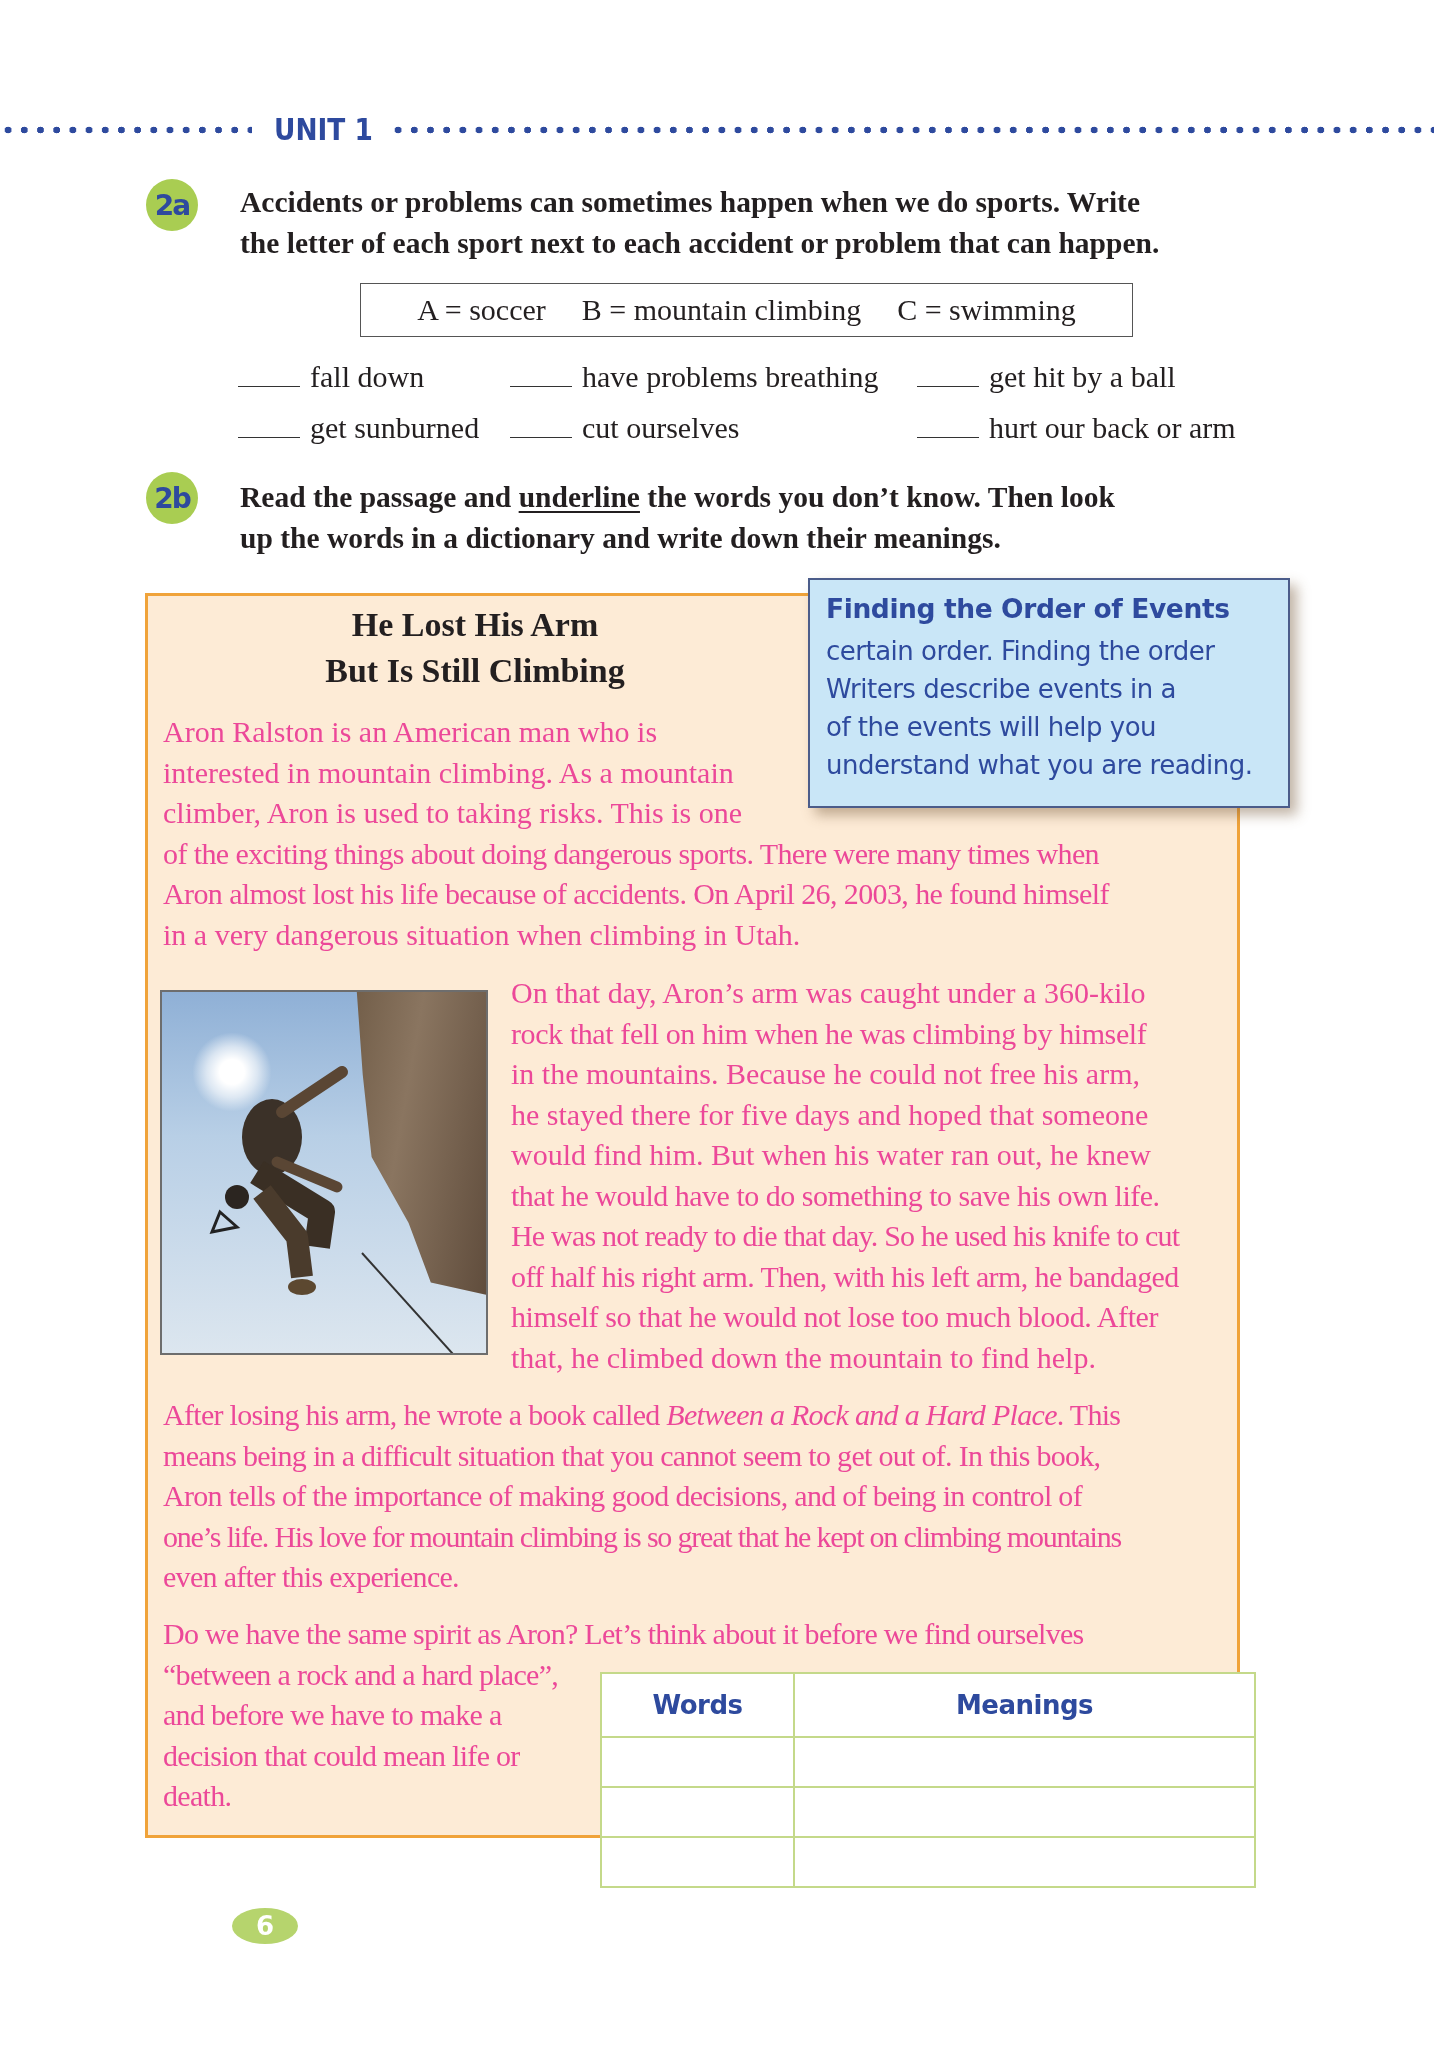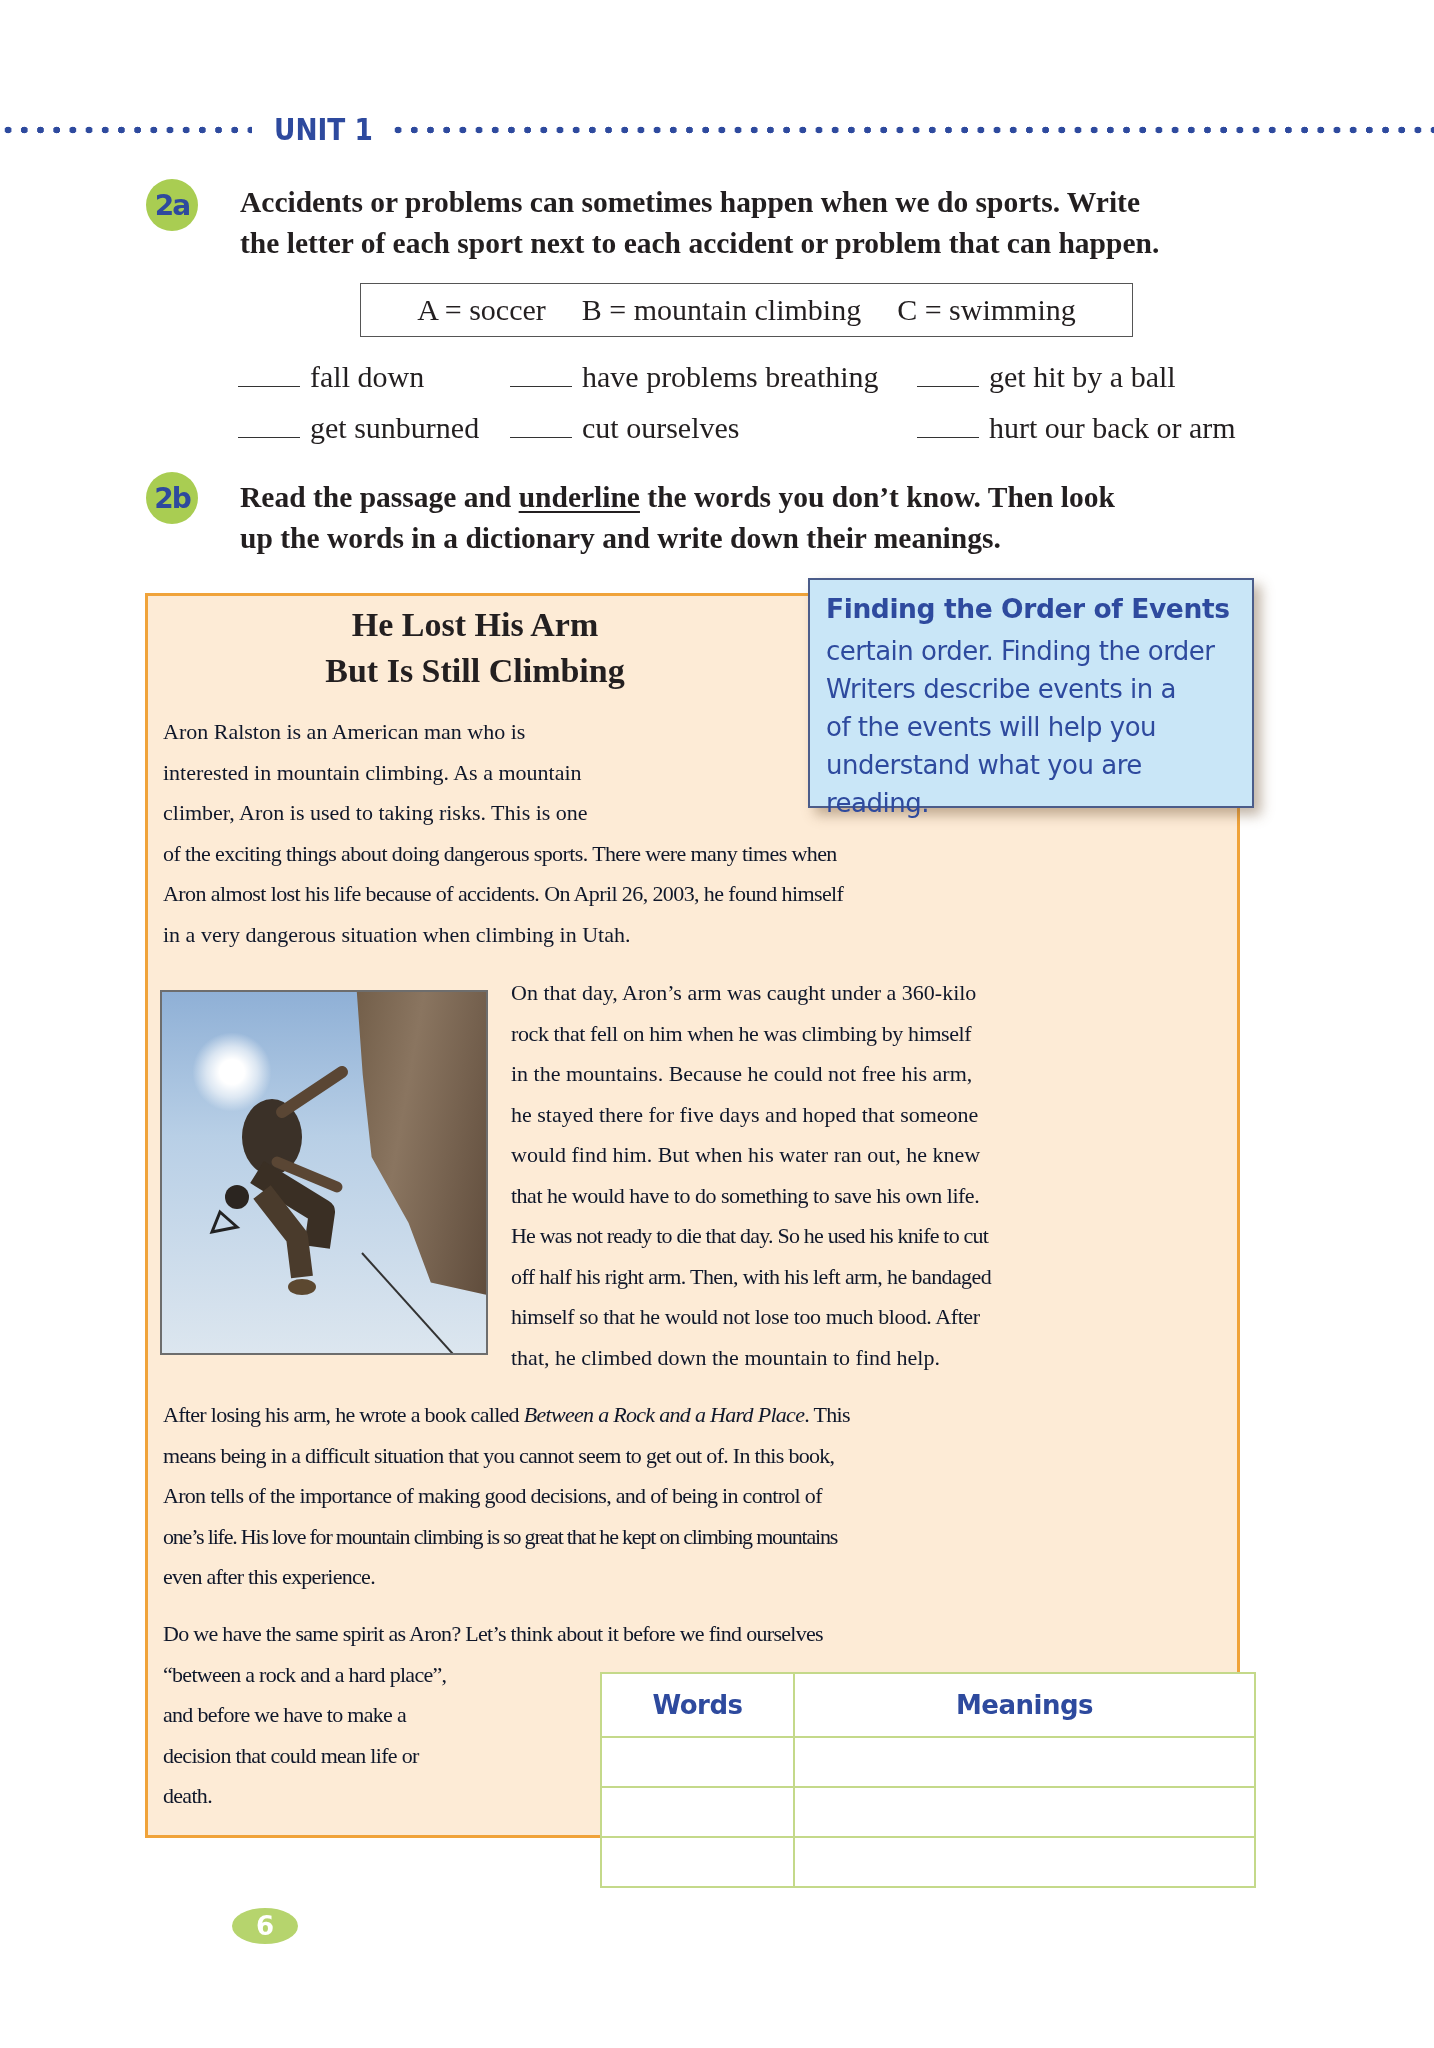--- a/index.html
+++ b/index.html
@@ -25,24 +25,24 @@
   .key-box { position: absolute; left: 360px; top: 283px; width: 773px; height: 54px; border: 1.5px solid #555;
     display: flex; align-items: center; justify-content: center; gap: 36px; font-size: 30px; }
 
   .blank-item { position: absolute; font-size: 30px; display: flex; align-items: baseline; white-space: nowrap; }
   .blank-line { display: inline-block; width: 62px; border-bottom: 1.5px solid #333; margin-right: 10px; height: 1px; }
 
   .passage-box { position: absolute; left: 145px; top: 593px; width: 1095px; height: 1245px;
     background: #fdebd6; border: 3px solid #f0a33a; }
   .passage-title { position: absolute; left: 160px; top: 602px; width: 630px; text-align: center;
     font-weight: bold; font-size: 34px; line-height: 46px; }
-  .ptext { position: absolute; font-size: 22px; line-height: 40.5px; color: #0f172a; }
+  .ptext { position: absolute; font-size: 30px; line-height: 40.5px; color: #ec4899; }
   .ptext i { }
 
-  .tip-box { position: absolute; left: 808px; top: 578px; width: 446px; height: 230px;
+  .tip-box { position: absolute; left: 808px; top: 578px; width: 482px; height: 230px;
     background: #c9e6f7; border: 2px solid #4b5c8a; box-shadow: 7px 7px 12px rgba(120,90,60,0.45);
     padding: 10px 16px; font-family: "DejaVu Sans", sans-serif; color: #2e4a9e; }
   .tip-title { font-weight: bold; font-size: 26.5px; line-height: 38px; letter-spacing: -0.4px; }
   .tip-body { font-size: 26px; line-height: 38px; letter-spacing: -0.5px; margin-top: 4px; }
 
   .photo { position: absolute; left: 160px; top: 990px; width: 328px; height: 365px; border: 2px solid #6d6d6d; overflow: hidden;
     background: linear-gradient(180deg, #8fb0d6 0%, #b8cfe6 40%, #dce6ef 100%); }
   .sun { position: absolute; left: 30px; top: 40px; width: 80px; height: 80px; border-radius: 50%;
     background: radial-gradient(circle, #ffffff 0%, #ffffff 22%, rgba(255,255,255,0.6) 45%, rgba(255,255,255,0) 70%); }
   .rock { position: absolute; left: 180px; top: 0; width: 148px; height: 330px;

